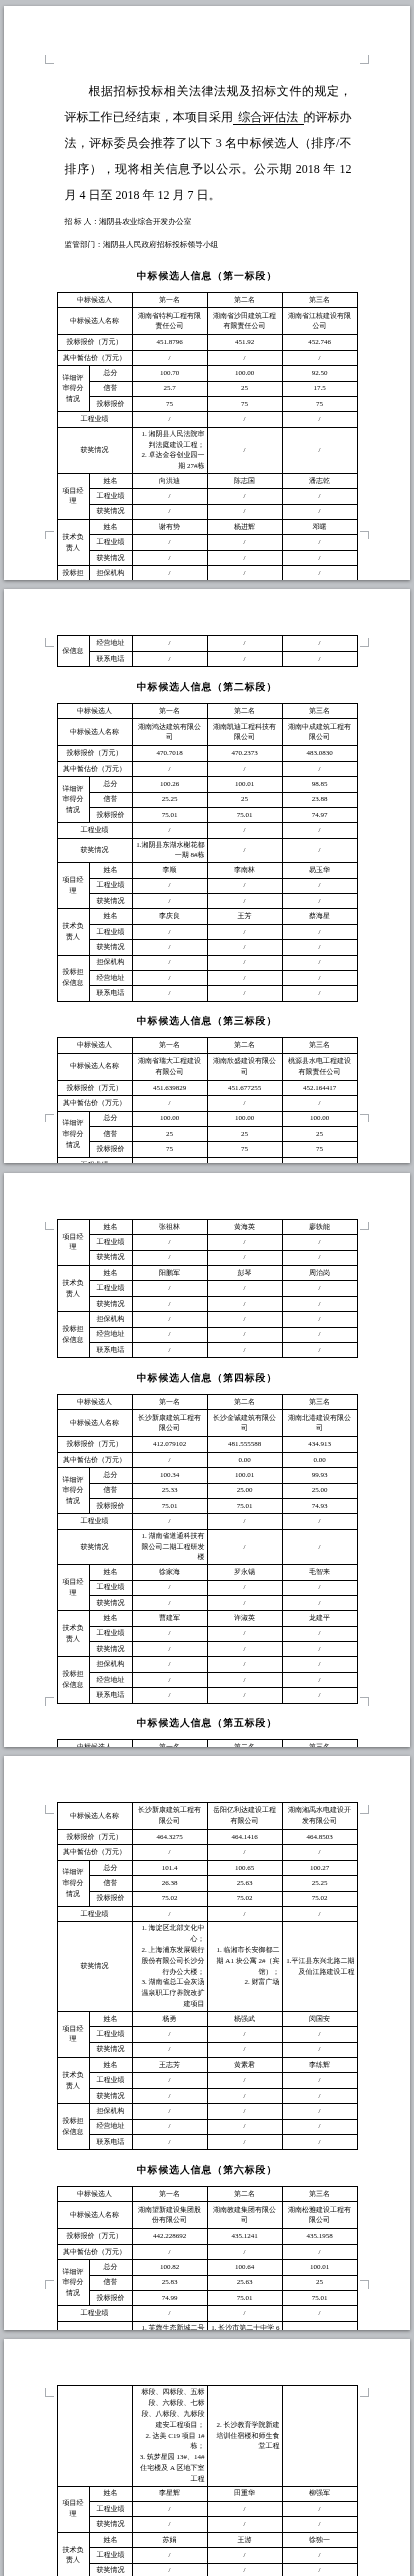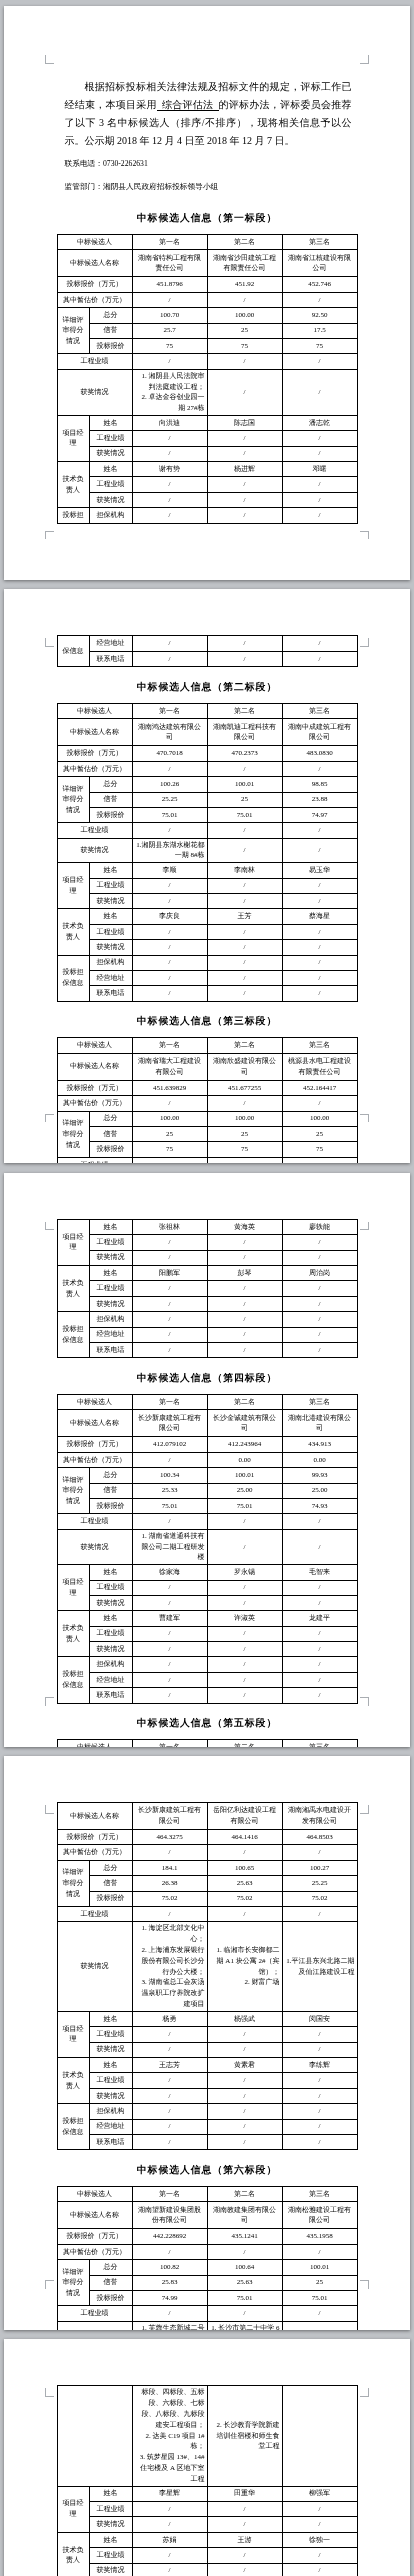--- a/index.html
+++ b/index.html
@@ -4,21 +4,21 @@
 <style>
   html,body{margin:0;padding:0}
   body{width:414px;background:#bfc2c6;font-family:"Liberation Serif",serif;color:#000;padding:6.2px 0}
   .page{position:relative;width:406px;height:574px;margin:0 auto 9.3px;background:#fff;
         box-shadow:0 1px 3.1px rgba(0,0,0,.45);padding:0 45px;box-sizing:border-box;overflow:hidden}
   .mk{position:absolute;width:7.7px;height:7.7px;pointer-events:none}
   .mk.tl{left:41px;top:49px;border-left:0.5px solid #a9adb2;border-bottom:0.5px solid #a9adb2}
   .mk.tr{right:41px;top:49px;border-right:0.5px solid #a9adb2;border-bottom:0.5px solid #a9adb2}
   .mk.bl{left:41px;bottom:41px;border-left:0.5px solid #a9adb2;border-top:0.5px solid #a9adb2}
   .mk.br{right:41px;bottom:41px;border-right:0.5px solid #a9adb2;border-top:0.5px solid #a9adb2}
-  .para{font-size:10px;line-height:18px;text-align:justify;margin:0 13.4px 2.1px 15.5px;text-indent:2em}
+  .para{font-size:12px;line-height:26px;text-align:justify;margin:0 13.4px 2.1px 15.5px;text-indent:2em}
   .method{border-bottom:0.5px solid #000;padding:0 5.2px}
   .field{font-size:7.7px;line-height:23px;margin-left:15.5px}
   .sec-title{font-family:"Liberation Sans",sans-serif;font-size:9.8px;font-weight:600;
              text-align:center;letter-spacing:1px;margin:13.4px 0 9.3px}
   table.cand{border-collapse:collapse;margin:0 auto;table-layout:fixed;width:301px;
              font-size:7px;border:1px solid #000}
   table.cand td{border:0.5px solid #000;text-align:center;padding:1px 2.1px;line-height:10.8px;
                 height:12.4px;word-break:break-all;vertical-align:middle}
   table.cand tr.name-row td{height:24px}
   table.cand td.award-left{text-align:right;white-space:pre-line}
@@ -28,21 +28,21 @@
 <body>
 
 <div id="doc-root">
     <div class="page">
       <div class="mk tl"></div>
       <div class="mk tr"></div>
       <div class="mk bl"></div>
       <div class="mk br"></div>
       <div class="spacer" style="height: 72px;"></div>
       <div class="para"><span>根据招标投标相关法律法规及招标文件的规定，评标工作已经结束，本项目采用</span><span class="method">综合评估法</span><span>的评标办法，评标委员会推荐了以下 3 名中标候选人（排序/不排序），现将相关信息予以公示。公示期 2018 年 12 月 4 日至 2018 年 12 月 7 日。</span></div>
-      <div class="field"><span>联系电话：</span><span>0730-2262631</span></div>
+      <div class="field"><span>招 标 人：</span><span>湘阴县农业综合开发办公室</span></div>
       <div class="field"><span>监管部门：</span><span>湘阴县人民政府招标投标领导小组</span></div>
       <div class="sec-title">中标候选人信息（第一标段）</div>
       <table class="cand">
         <colgroup>
           <col style="width: 32px;">
           <col style="width: 43px;">
           <col style="width: 75px;">
           <col style="width: 75px;">
           <col style="width: 75px;">
         </colgroup>
@@ -465,21 +465,21 @@
           </tr>
           <tr class="name-row">
             <td class="lbl" colspan="2">中标候选人名称</td>
             <td>长沙新康建筑工程有限公司</td>
             <td>长沙金诚建筑有限公司</td>
             <td>湖南北港建设有限公司</td>
           </tr>
           <tr>
             <td class="lbl" colspan="2">投标报价（万元）</td>
             <td>412.079102</td>
-            <td>412.243964</td>
+            <td>481.555588</td>
             <td>434.913</td>
           </tr>
           <tr>
             <td class="lbl" colspan="2">其中暂估价（万元）</td>
             <td>/</td>
             <td>0.00</td>
             <td>0.00</td>
           </tr>
           <tr>
             <td class="lbl" colspan="1" rowspan="3">详细评审得分情况</td>
@@ -619,21 +619,21 @@
           </tr>
           <tr>
             <td class="lbl" colspan="2">其中暂估价（万元）</td>
             <td>/</td>
             <td>/</td>
             <td>/</td>
           </tr>
           <tr>
             <td class="lbl" colspan="1" rowspan="3">详细评审得分情况</td>
             <td class="lbl" colspan="1">总分</td>
-            <td>184.1</td>
+            <td>101.4</td>
             <td>100.65</td>
             <td>100.27</td>
           </tr>
           <tr>
             <td class="lbl" colspan="1">信誉</td>
             <td>26.38</td>
             <td>25.63</td>
             <td>25.25</td>
           </tr>
           <tr>

